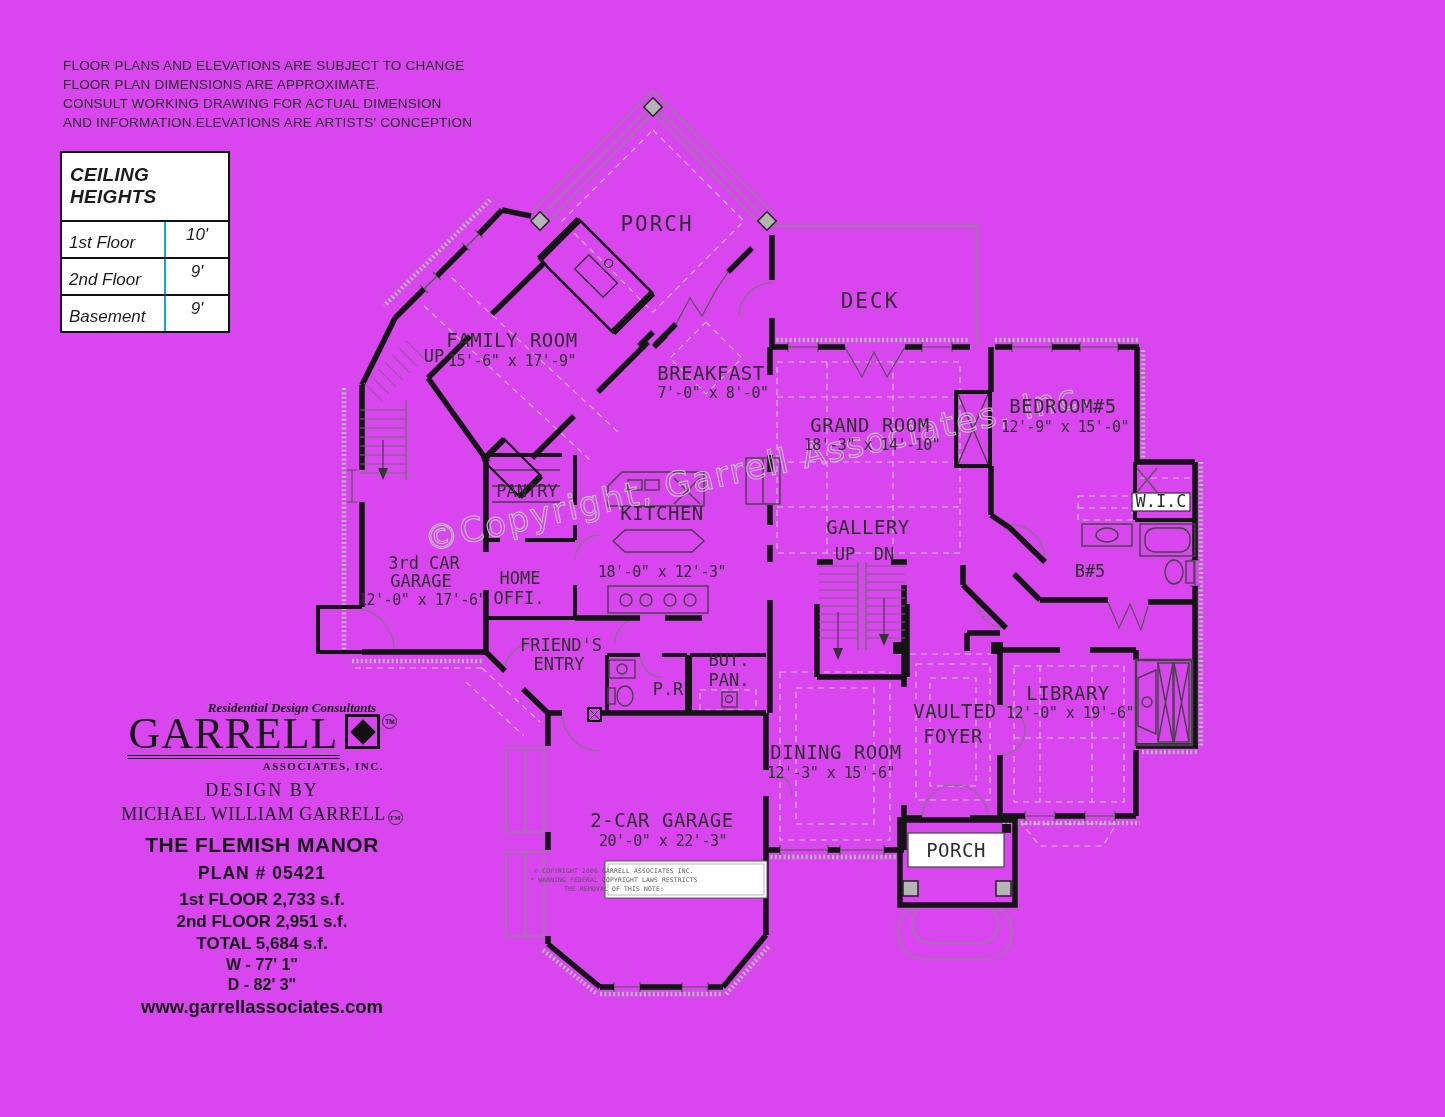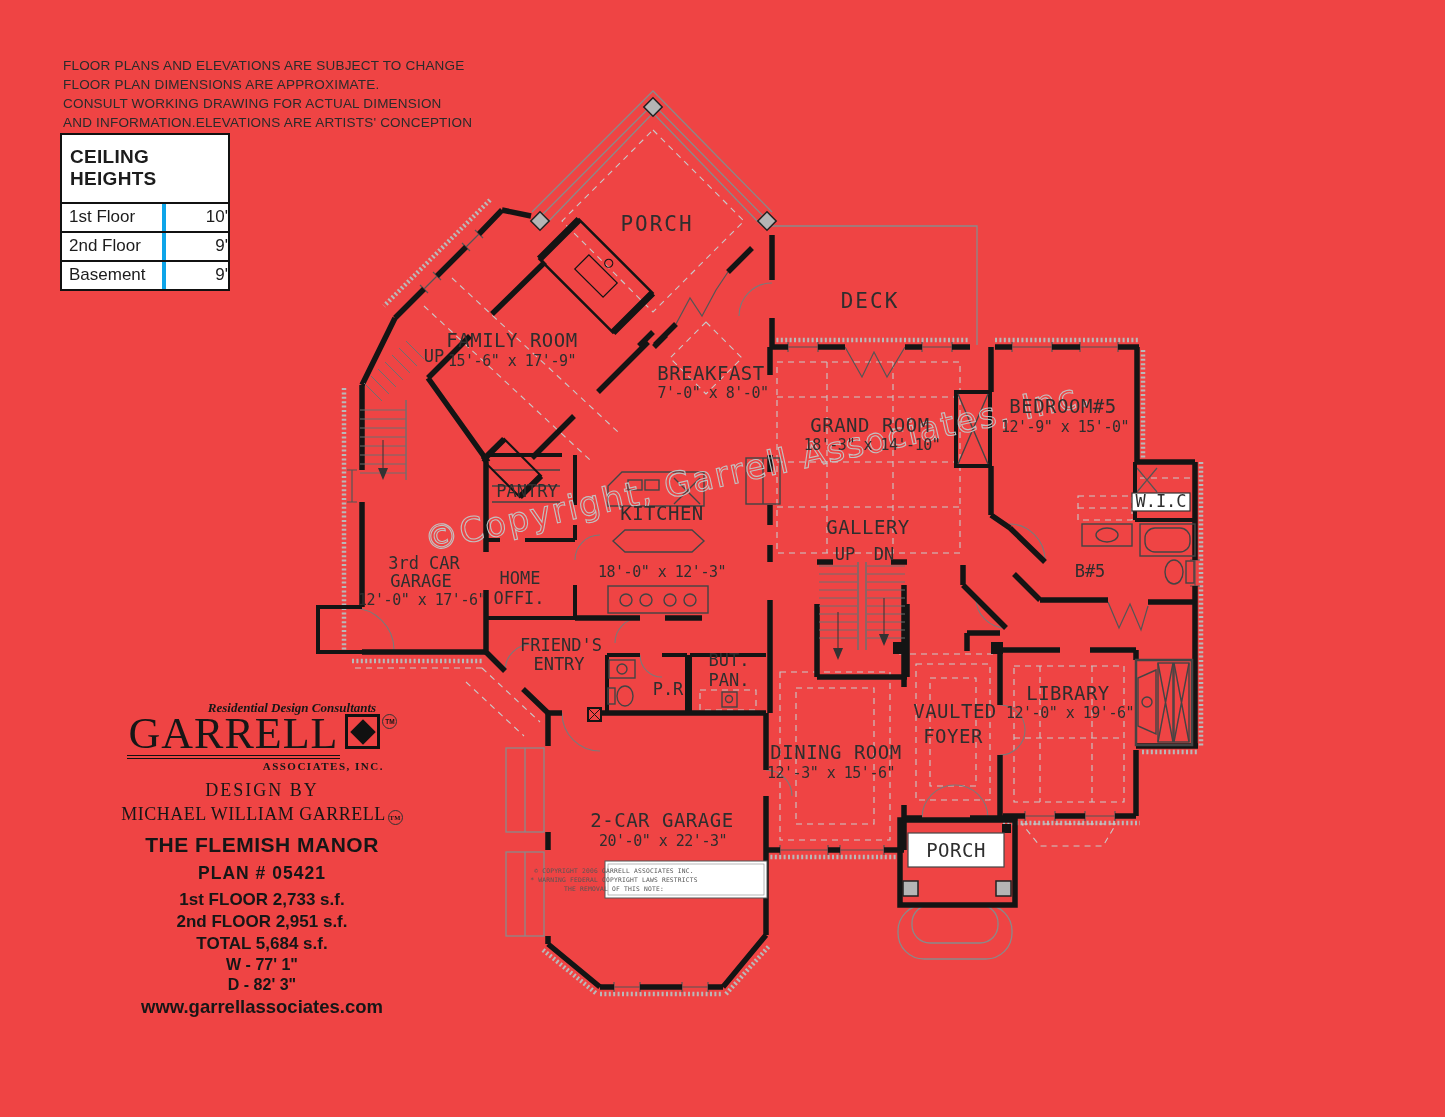--- a/index.html
+++ b/index.html
@@ -1,29 +1,29 @@
 <!DOCTYPE html>
 <html><head>
 <meta charset="utf-8">
 <style>
   html,body{margin:0;padding:0;background:#e8e8e8;}
-  .page{position:relative;width:1445px;height:1117px;background:#ef4444;overflow:hidden;
+  .page{position:relative;width:1445px;height:1117px;background:#d946ef;overflow:hidden;
         font-family:"Liberation Sans",sans-serif;color:#1c1c1c;}
   
   .disclaimer{position:absolute;left:63px;top:56px;font-size:13.5px;line-height:19px;
               letter-spacing:.2px;color:#2b2b2b;font-weight:500;}
   
-  .ch-table{position:absolute;left:60px;top:133px;width:166px;border:2.5px solid #111;
-            background:#fff;}
+  .ch-table{position:absolute;left:60px;top:151px;width:166px;border:2.5px solid #111;
+            background:#fff;font-style:italic;}
   .ch-title{font-size:19px;font-weight:600;letter-spacing:.3px;padding:11px 8px 12px 8px;
             border-bottom:2px solid #111;}
   .ch-row{display:flex;border-bottom:2px solid #111;font-size:17px;}
   .ch-row:last-child{border-bottom:none;}
-  .ch-label{flex:1;padding:3px 0 4px 7px;border-right:4px solid #0ea5e9;}
-  .ch-value{width:62px;text-align:right;padding:3px 0 1px 0;}
+  .ch-label{flex:1;padding:11px 0 4px 7px;border-right:2px solid #0ea5e9;}
+  .ch-value{width:62px;text-align:center;padding:3px 0 1px 0;}
   
   .logo-block{position:absolute;left:112px;top:700px;width:300px;text-align:center;color:#161616;}
   .tagline{font-family:"Liberation Serif",serif;font-style:italic;font-weight:bold;
            font-size:13px;margin-left:60px;}
   .brand-row{display:flex;align-items:flex-start;justify-content:center;margin-top:-2px;}
   .brand-name{font-family:"Liberation Serif",serif;font-size:44px;letter-spacing:1px;
               line-height:40px;border-bottom:4px double #111;padding:0 2px 1px 2px;}
   .logo-diamond{display:inline-block;width:29px;height:29px;border:3px solid #111;
                 position:relative;margin-left:5px;flex:none;}
   .logo-diamond i{position:absolute;left:50%;top:50%;width:18px;height:18px;background:#111;

